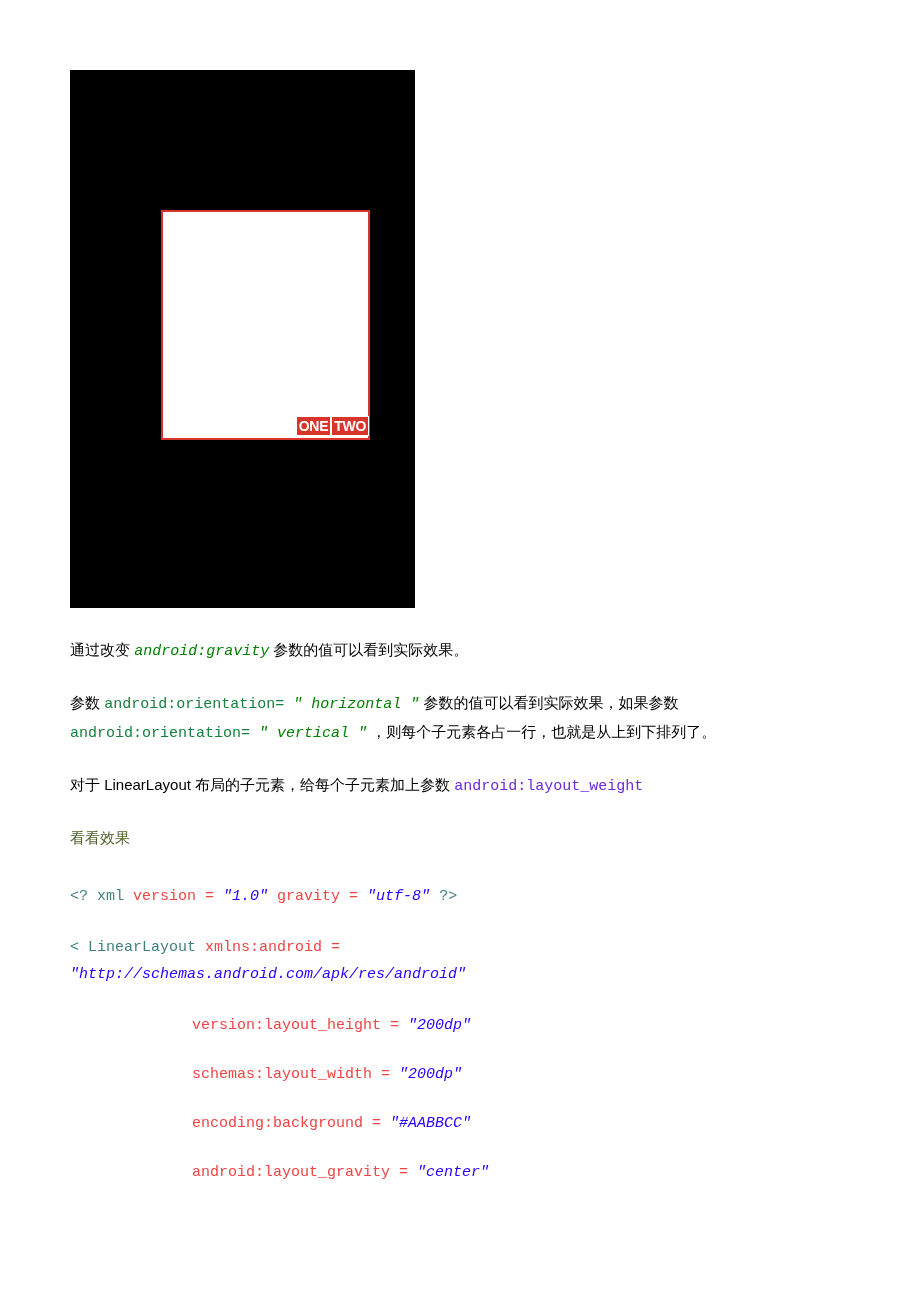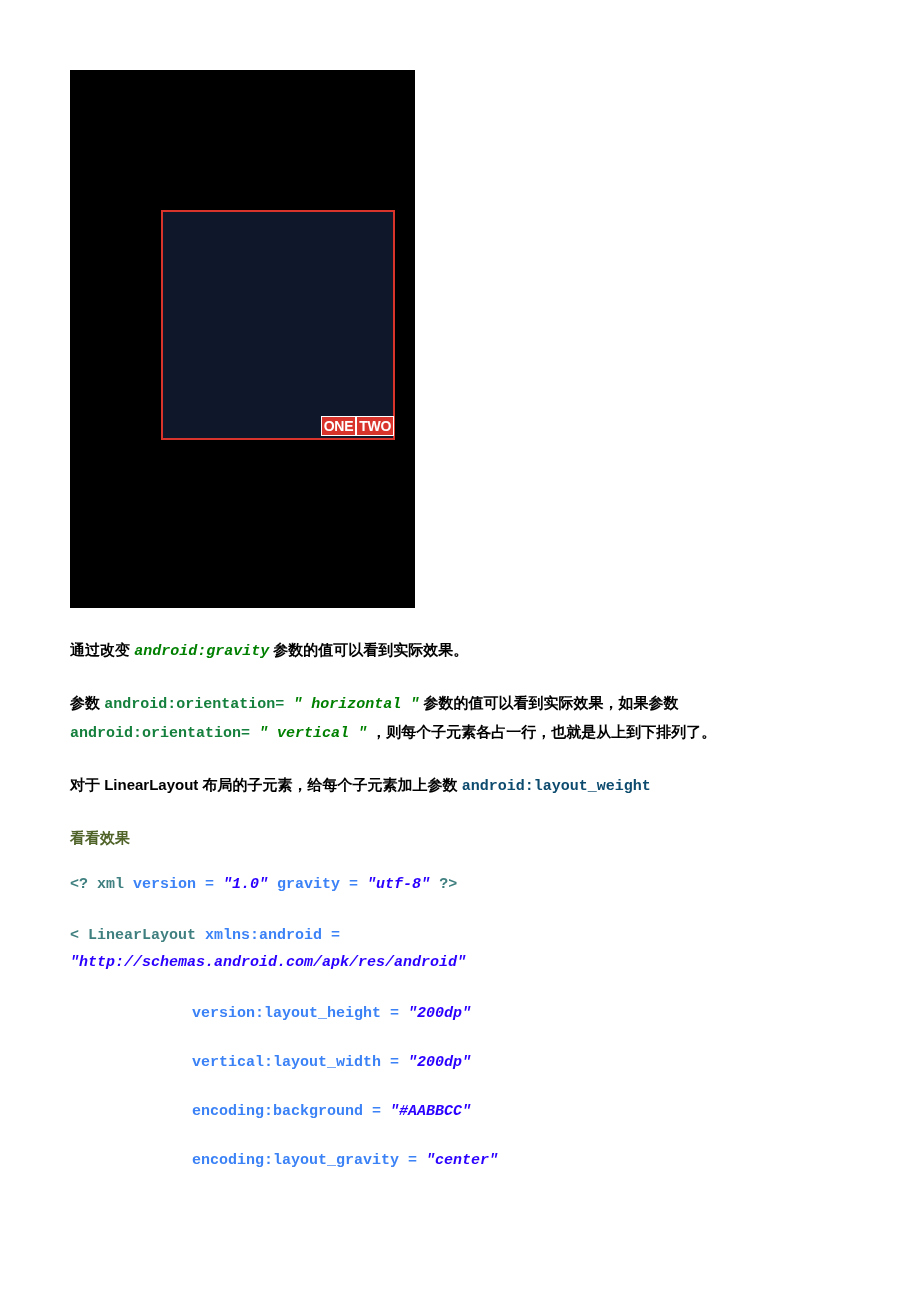--- a/index.html
+++ b/index.html
@@ -17,47 +17,47 @@
     width: 345px;
     height: 538px;
     background: #000;
     position: relative;
     margin-bottom: 28px;
   }
   .preview-inner {
     position: absolute;
     top: 140px;
     left: 91px;
-    width: 234px;
+    width: 209px;
     height: 230px;
-    background: #0f172a;
+    background: #ffffff;
     border: 2px solid #d9342b;
   }
   .badge {
     position: absolute;
     bottom: -1px;
     right: -1px;
     font-family: "Arial", sans-serif;
     font-size: 14px;
     font-weight: bold;
     color: #fff;
     letter-spacing: -0.3px;
   }
   .badge span { background: #d9342b; padding: 1px 2px; border: 1px solid #fff; }
   .badge span:first-child { border-right: 1px solid #fff; }
-  p { margin: 0 0  0; font-weight: bold; }
+  p { margin: 0 0  0; }
   .para { margin: 0 0 24px 0; font-size: 15px; }
   .code { font-family: "Courier New", monospace; font-size: 15px; }
   .green { color: #008000; font-style: italic; }
   .brown { color: #15803d; font-family: "Courier New", monospace; }
-  .dull { color: #0c4a6e; font-family: "Courier New", monospace; margin-top: 8px; }
+  .dull { color: #6d28d9; font-family: "Courier New", monospace; margin-top: 8px; }
   .tag { color: #3f7f7f; font-family: "Courier New", monospace; }
-  .attr { color: #3b82f6; font-family: "Courier New", monospace; }
+  .attr { color: #ef4444; font-family: "Courier New", monospace; }
   .val { color: #2a00ff; font-style: italic; font-family: "Courier New", monospace; }
-  .header-green { color: #4f6228; margin: 0 0 20px 0; }
+  .header-green { color: #4f6228; margin: 0 0 32px 0; }
   .indent { padding-left: 122px; margin: 0 0 22px 0; font-family: "Courier New", monospace; }
   .xml-line { margin: 0 0 24px 0; font-family: "Courier New", monospace; }
 </style>
 </head>
 <body>
 
 <div class="preview-wrap">
   <div class="preview-inner">
     <div class="badge">
       <span>ONE</span><span>TWO</span>
@@ -86,22 +86,22 @@
 <p class="xml-line">
   <span class="tag">&lt; </span><span class="tag">LinearLayout</span><span class="attr"> xmlns:android = </span><br>
   <span class="val">"http://schemas.android.com/apk/res/android"</span>
 </p>
 
 <p class="indent">
   <span class="attr">version:layout_height = </span><span class="val">"200dp"</span>
 </p>
 
 <p class="indent">
-  <span class="attr">vertical:layout_width = </span><span class="val">"200dp"</span>
+  <span class="attr">schemas:layout_width = </span><span class="val">"200dp"</span>
 </p>
 
 <p class="indent">
   <span class="attr">encoding:background = </span><span class="val">"#AABBCC"</span>
 </p>
 
 <p class="indent" style="margin-bottom:0">
-  <span class="attr">encoding:layout_gravity = </span><span class="val">"center"</span>
+  <span class="attr">android:layout_gravity = </span><span class="val">"center"</span>
 </p>
 
 </body></html>

